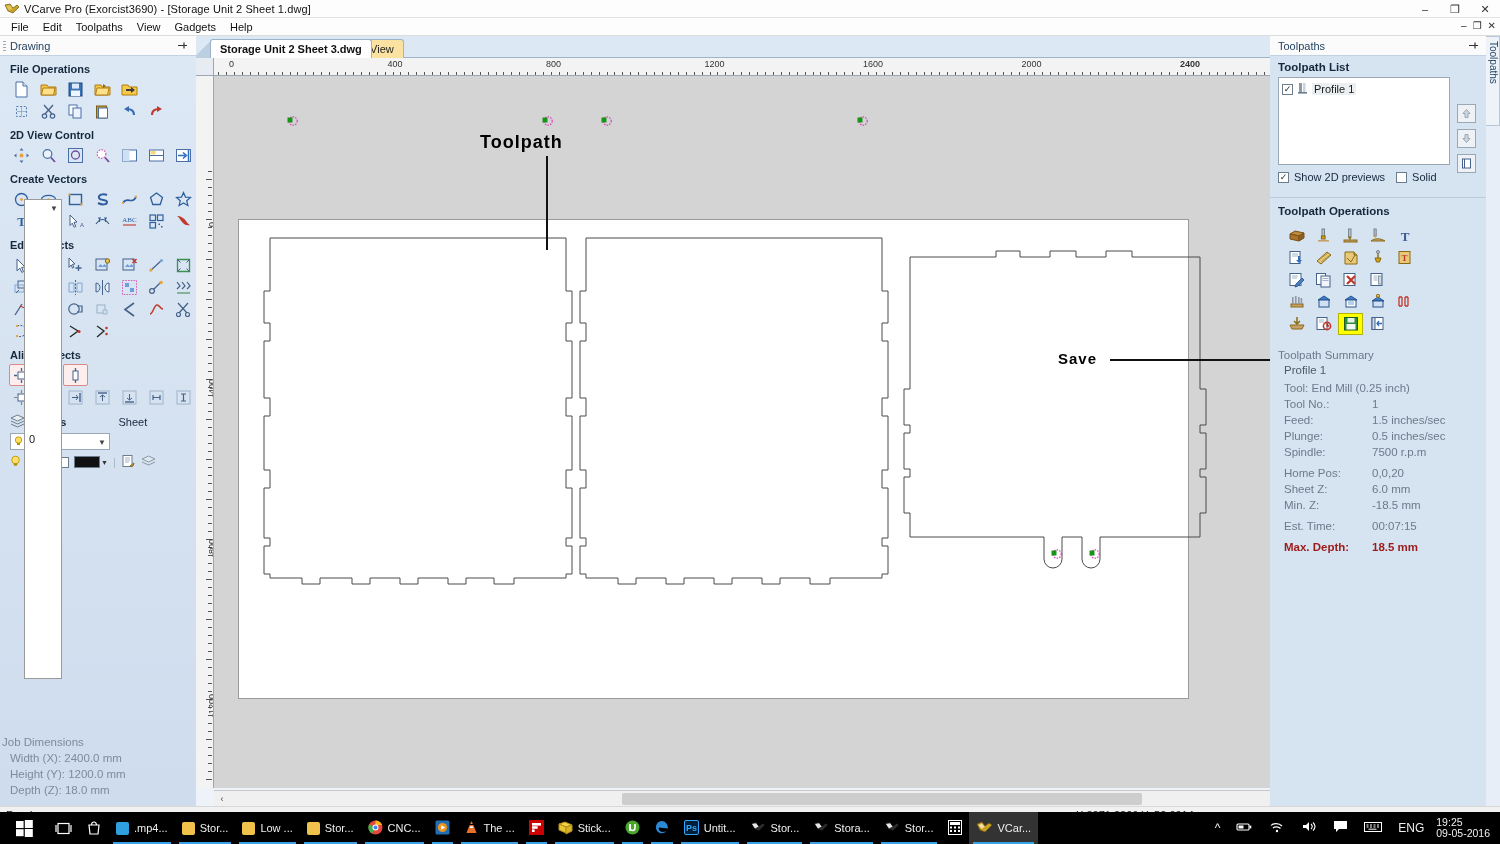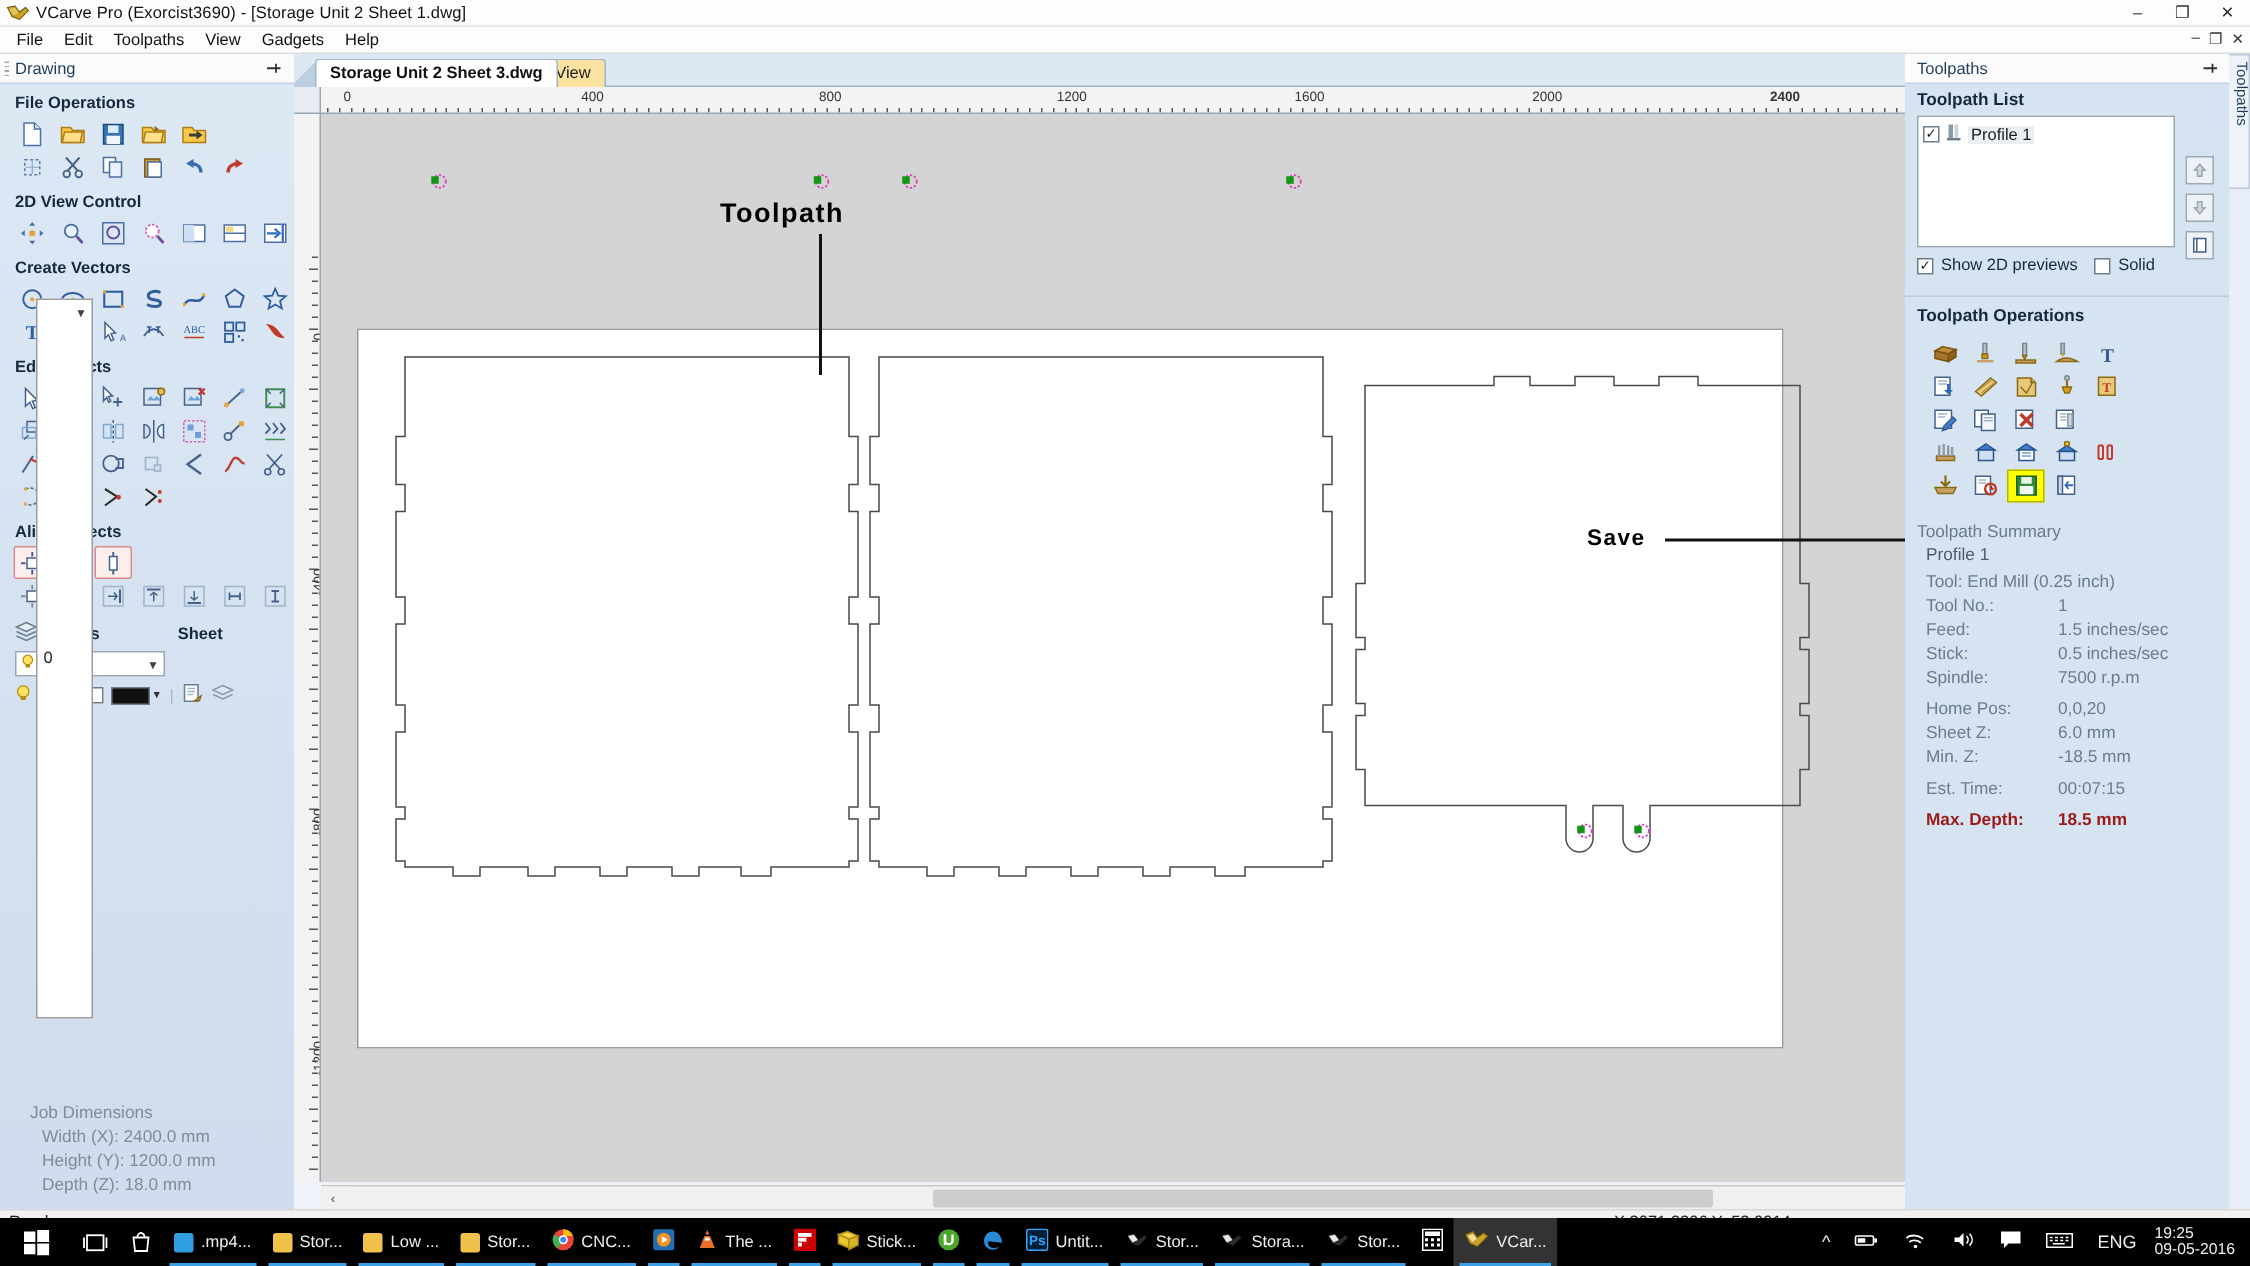--- a/index.html
+++ b/index.html
@@ -63,38 +63,38 @@
     width:25px; height:22px; display:flex; align-items:center; justify-content:center;
     border:1px solid transparent; border-radius:2px;
   }
   .ibtn svg { display:block; }
   .ibtn.sel { border-color:#d98b8b; background:#fdeeee; }
 
   
   .layers-wrap { padding:6px 0 0 10px; }
   .layers-head { display:flex; align-items:center; gap:6px; }
   .layers-head b { font-size:11px; color:#16283d; }
-  .sheet-lbl { font-size:11px; font-weight:bold; color:#16283d; margin-left:46px; }
+  .sheet-lbl { font-size:11px; font-weight:normal; color:#16283d; margin-left:46px; }
   .combo-row { display:flex; gap:6px; margin-top:3px; align-items:center; }
   .combo {
     height:17px; background:#fff; border:1px solid #9aa7b4;
     display:flex; align-items:center; font-size:11px; color:#222; padding-left:3px;
     position:relative;
   }
   .combo .arrow { position:absolute; right:3px; top:4px; font-size:8px; color:#444; }
   .combo.layer { width:100px; }
   .combo.sheet { width:38px; padding-left:4px; }
   .layer-tools { display:flex; align-items:center; gap:5px; margin-top:4px; }
   .chkbox-sm { width:11px; height:11px; background:#fff; border:1px solid #6b7c8c;
      display:flex; align-items:center; justify-content:center; font-size:9px; color:#222; line-height:1;}
   .colorsw { width:26px; height:12px; background:#111; border:1px solid #6b7c8c; }
   .colorswap { display:flex; align-items:center; gap:1px; }
 
   
-  .jobdims { position:absolute; left:0; bottom:8px; width:191px; padding-left:20px; color:#7e8b99; }
+  .jobdims { position:absolute; left:0; bottom:8px; width:191px; padding-left:2px; color:#7e8b99; }
   .jobdims .jd-t { font-size:11.5px; margin-bottom:2px; }
   .jobdims .jd-l { font-size:11.5px; padding-left:8px; line-height:16px; }
 
   
   .center { position:absolute; left:196px; top:36px; width:1074px; height:770px; background:#eef3f9; }
   .tabstrip { height:22px; position:relative; background:#dce8f4; border-bottom:1px solid #9fb4c9; }
   .tab {
     position:absolute; top:3px; height:19px; display:flex; align-items:center;
     font-size:11px; padding:0 9px; border:1px solid #9fb4c9; border-bottom:none;
     border-radius:3px 3px 0 0;
@@ -1290,21 +1290,21 @@
       <div class="sum-line tool">Tool: End Mill (0.25 inch)</div>
       <div class="sum-line">
         <span class="k">Tool No.:</span>
         <span>1</span>
       </div>
       <div class="sum-line">
         <span class="k">Feed:</span>
         <span>1.5 inches/sec</span>
       </div>
       <div class="sum-line">
-        <span class="k">Stick:</span>
+        <span class="k">Plunge:</span>
         <span>0.5 inches/sec</span>
       </div>
       <div class="sum-line">
         <span class="k">Spindle:</span>
         <span>7500 r.p.m</span>
       </div>
       <div class="sum-line gap">
         <span class="k">Home Pos:</span>
         <span>0,0,20</span>
       </div>

